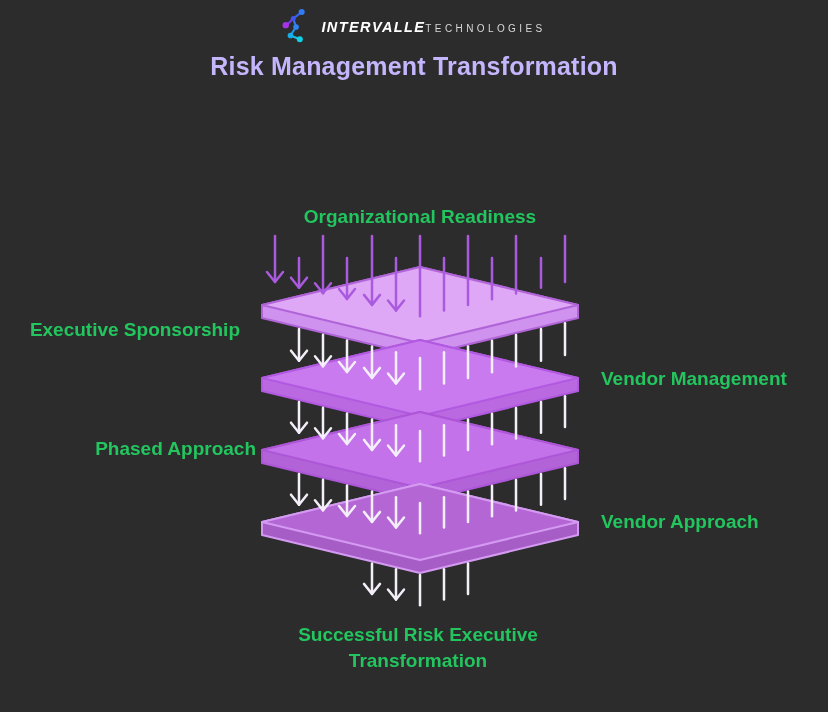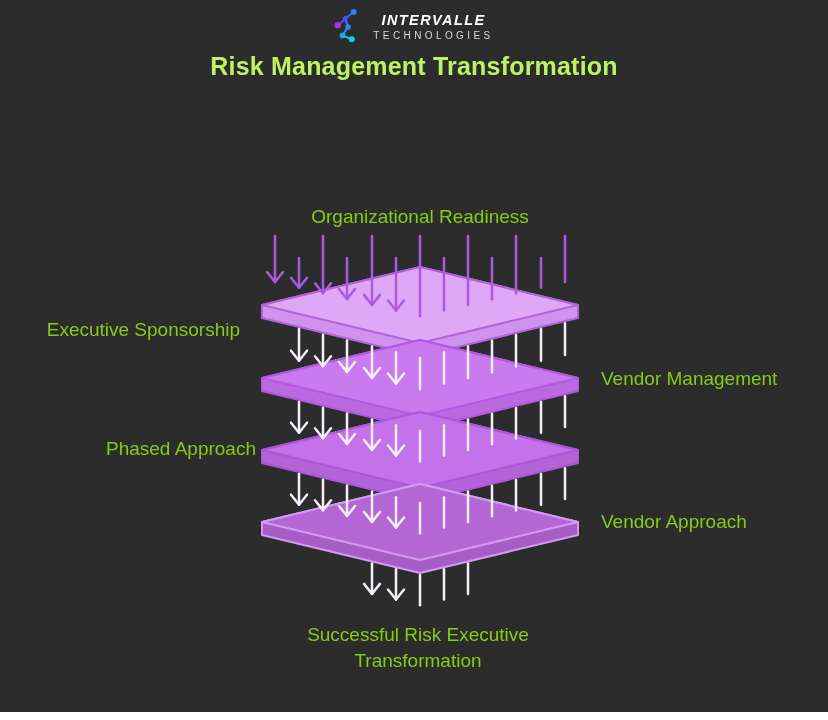--- a/index.html
+++ b/index.html
@@ -5,38 +5,38 @@
   html,body{margin:0;padding:0;background:#1d1d1d;}
   .stage{
     position:relative;width:828px;height:720px;overflow:hidden;
     background:#2c2c2c;
     font-family:"Liberation Sans",sans-serif;
   }
   .brand{
     position:absolute;top:6px;left:0;right:0;
     display:flex;justify-content:center;align-items:center;gap:9px;
   }
-  .brand-text{display:flex;flex-direction:column;align-items:center;}
+  .brand-text{display:flex;flex-direction:row;align-items:center;}
   .brand-name{
     color:#ffffff;font-size:14.5px;font-weight:700;font-style:italic;
     letter-spacing:1.4px;line-height:1;
   }
   .brand-sub{
     color:#d9d9d9;font-size:10px;letter-spacing:3.4px;line-height:1;
     margin-top:4px;
   }
   .page-title{
     position:absolute;top:66px;left:0;right:0;margin:0;
     transform:translateY(-50%);
-    text-align:center;color:#bef264;font-size:25px;font-weight:700;
+    text-align:center;color:#c4b5fd;font-size:25px;font-weight:700;
     letter-spacing:0.2px;
   }
   .diagram-svg{position:absolute;left:0;top:0;pointer-events:none;}
   .label{
-    position:absolute;color:#84cc16;font-size:19px;font-weight:400;
+    position:absolute;color:#22c55e;font-size:19px;font-weight:700;
     transform:translateY(-50%);white-space:nowrap;line-height:1.35;
   }
   .label.center{text-align:center;white-space:normal;}
   .footer-strip{
     position:absolute;left:0;right:0;bottom:0;height:8px;background:#ffffff;
   }
 </style>
 </head>
 <body>
 

